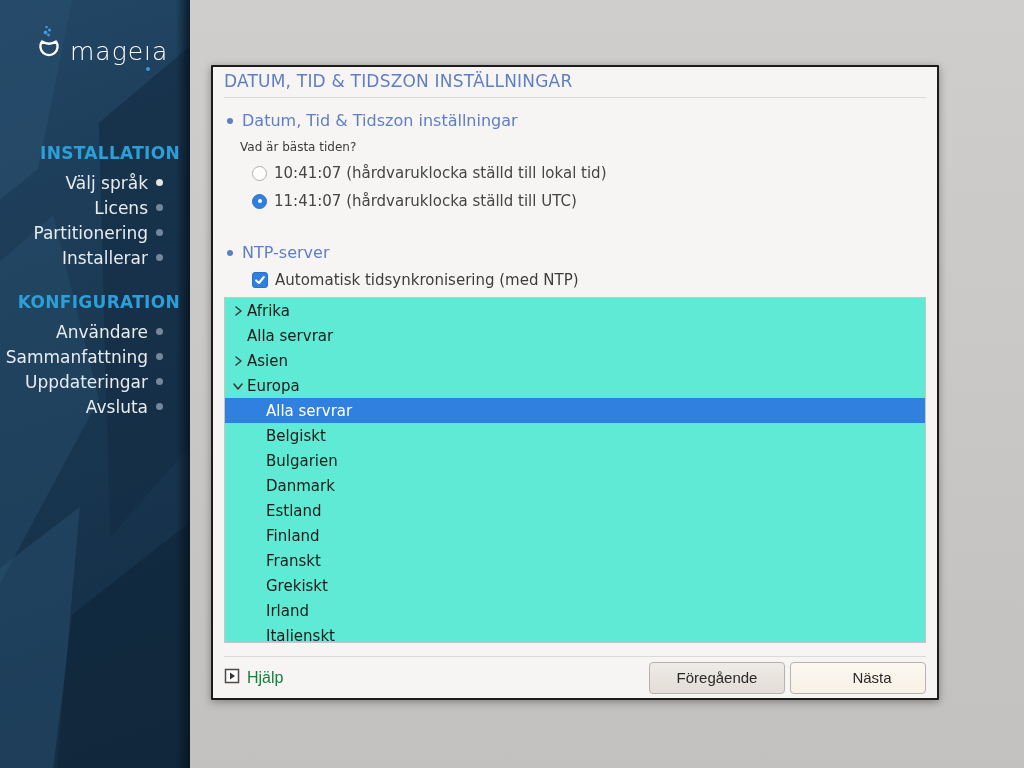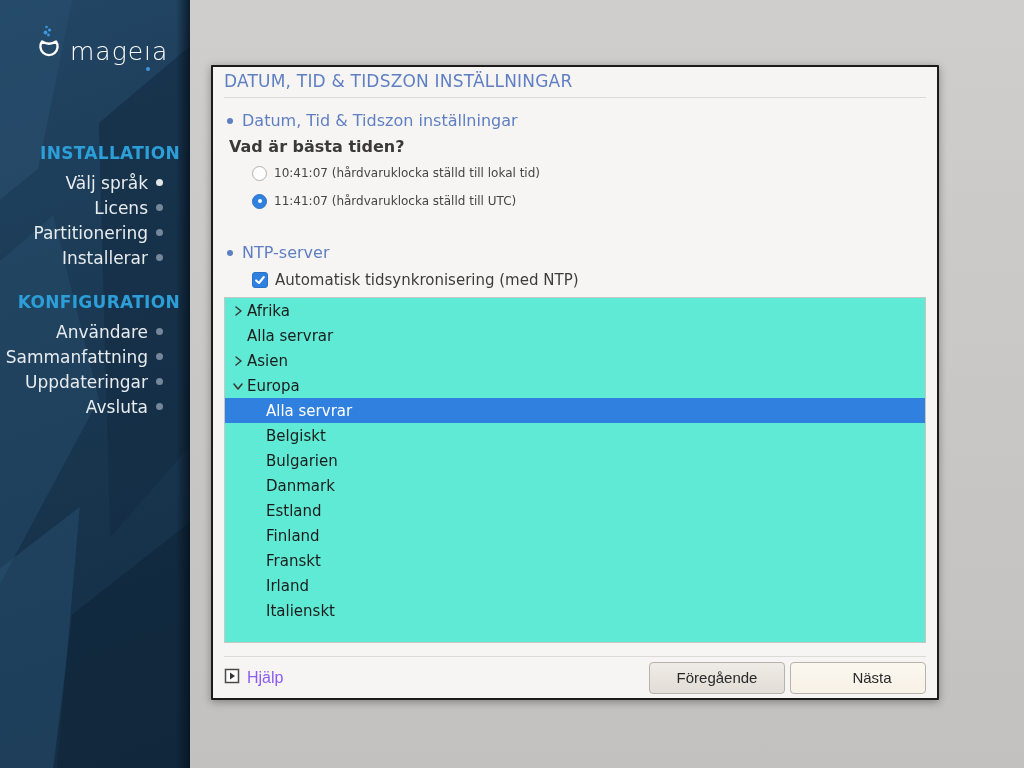--- a/index.html
+++ b/index.html
@@ -48,48 +48,48 @@
     padding:0 11px;overflow:hidden;
   }
   .panel-title{padding-top:3px;font-size:17px;line-height:22px;color:#5f7fc3;letter-spacing:.2px;}
   .rule{border:none;border-top:1px solid #dcdad7;margin:5px 0 0 0;}
 
   .sec-header{display:flex;align-items:center;font-size:16px;line-height:20px;color:#5f7fc3;}
   .sec-header .dot{width:6px;height:6px;border-radius:50%;background:#5f7fc3;margin:0 9px 0 3px;flex:0 0 auto;}
   .sh1{margin-top:13px;}
   .sh2{margin-top:33px;}
 
-  .question{margin:7px 0 0 5px;font-size:16px;line-height:18px;color:#3a3a3a;font-weight:bold;}
+  .question{margin:7px 0 0 16px;font-size:12px;line-height:18px;color:#3a3a3a;}
 
   .radio-row{display:flex;align-items:center;margin:8px 0 0 28px;height:18px;cursor:default;}
   .radio-row + .radio-row{margin-top:10px;}
   .radio{width:15px;height:15px;border-radius:50%;box-sizing:border-box;margin-right:7px;flex:0 0 auto;}
   .radio.off{background:#fdfdfd;border:1px solid #b3b0ac;}
   .radio.on{background:#3080e0;border:1px solid #2a72c8;position:relative;}
   .radio.on::after{content:"";position:absolute;left:4.5px;top:4.5px;width:4px;height:4px;border-radius:50%;background:#fff;}
-  .radio-label{font-size:12px;color:#454545;}
+  .radio-label{font-size:15px;color:#454545;}
 
   .check-row{display:flex;align-items:center;margin:8px 0 8px 28px;height:18px;cursor:default;}
   .checkbox{width:16px;height:16px;border-radius:3px;background:#3080e0;border:1px solid #2a72c8;
     box-sizing:border-box;margin-right:7px;flex:0 0 auto;display:flex;align-items:center;justify-content:center;}
   .check-label{font-size:15px;color:#3d3d3d;}
 
   
   .tree{margin-top:7px;height:344px;background:#5eead4;border:1px solid #c8c6c3;
     box-sizing:content-box;overflow:hidden;}
   .tree-row{display:flex;align-items:center;height:25px;font-size:15px;color:#1c1c1c;cursor:default;}
   .tree-row .chev{width:16px;margin-left:6px;flex:0 0 auto;display:flex;align-items:center;}
   .tree-row.lvl1{padding-left:41px;}
   .tree-row.selected{background:#3080e0;color:#ffffff;}
 
   
   .footer-sep{border:none;border-top:1px solid #dcdad7;margin:13px 0 0 0;}
   .footer{margin-top:4px;height:33px;display:flex;align-items:center;justify-content:space-between;
     font-family:"Liberation Sans",sans-serif;}
-  .help{display:flex;align-items:center;gap:7px;color:#8b5cf6;font-size:16px;cursor:default;}
+  .help{display:flex;align-items:center;gap:7px;color:#15803d;font-size:16px;cursor:default;}
   .btns{display:flex;gap:5px;}
   .btn{width:136px;height:32px;border-radius:4px;border:1px solid #b7b2ac;
     font-family:"Liberation Sans",sans-serif;font-size:15px;color:#2a2a2a;
     display:flex;align-items:center;justify-content:center;cursor:default;box-sizing:border-box;}
   .btn-prev{background:linear-gradient(#efebe6,#e2ddd6);}
   .btn-next{background:linear-gradient(#fcf8f0,#f7f1e6);padding-left:28px;}
 </style>
 </head>
 <body>
 
@@ -241,20 +241,23 @@
     <div class="tree-row lvl1">
       <span>Estland</span>
     </div>
     <div class="tree-row lvl1">
       <span>Finland</span>
     </div>
     <div class="tree-row lvl1">
       <span>Franskt</span>
     </div>
     <div class="tree-row lvl1">
+      <span>Grekiskt</span>
+    </div>
+    <div class="tree-row lvl1">
       <span>Irland</span>
     </div>
     <div class="tree-row lvl1">
       <span>Italienskt</span>
     </div>
   </div>
 
   <hr class="footer-sep">
 
   <div class="footer">

